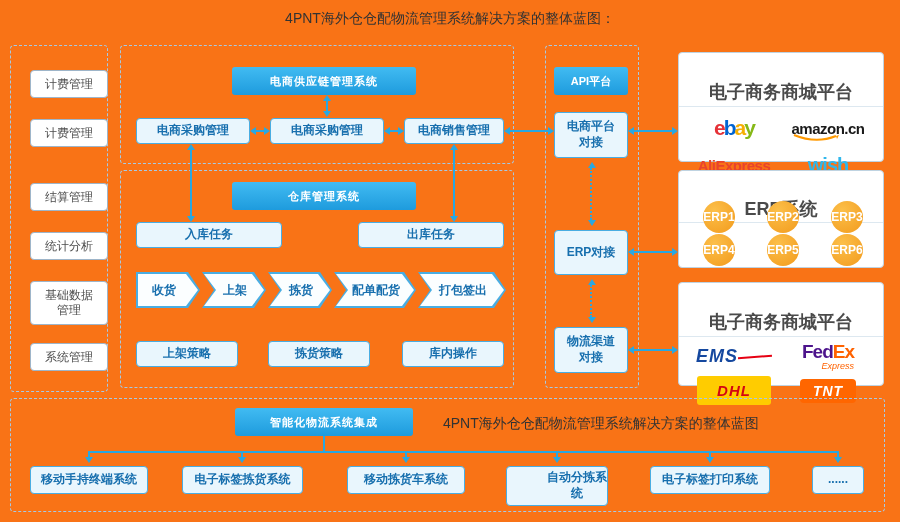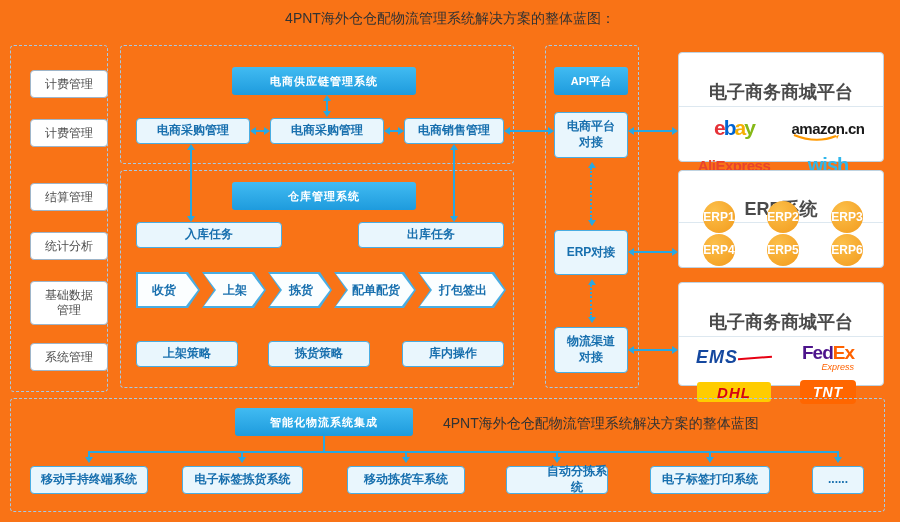--- a/index.html
+++ b/index.html
@@ -69,21 +69,21 @@
   .amazon svg{position:absolute;left:1px;bottom:-6px;}
   .alie{font-weight:bold;font-size:15px;color:#e8432e;letter-spacing:-0.5px;}
   .wish{font-weight:bold;font-size:20px;color:#2fb7ec;letter-spacing:-1px;}
   .ems{display:flex;align-items:center;}
   .ems .t{font-weight:bold;font-style:italic;font-size:18px;color:#15489f;letter-spacing:1px;}
   .ems .r{width:34px;height:2px;background:#e60012;transform:rotate(-4deg);margin-top:1px;}
   .fedex{display:flex;flex-direction:column;align-items:center;line-height:1;}
   .fedex .row{font-weight:bold;font-size:19px;letter-spacing:-1px;}
   .fedex .fed{color:#4d148c;text-align:center;} .fedex .ex{color:#ff6200;}
   .fedex .sub{font-size:9px;color:#ff6200;font-style:italic;align-self:flex-end;margin-top:1px;}
-  .dhl-box{width:74px;height:20px;background:#ffcc00;border-radius:3px;display:flex;align-items:center;
+  .dhl-box{width:74px;height:29px;background:#ffcc00;border-radius:3px;display:flex;align-items:center;
     justify-content:center;font-weight:900;font-style:italic;font-size:15px;color:#d40511;letter-spacing:1px;}
   .tnt-box{width:56px;height:24px;background:#ff6600;border-radius:4px;display:flex;align-items:center;
     justify-content:center;font-weight:900;font-style:italic;font-size:14px;color:#fff;letter-spacing:1px;}
   .erp-circle{width:32px;height:32px;border-radius:50%;color:#fff;font-size:12px;font-weight:bold;
     display:flex;align-items:center;justify-content:center;
     background:radial-gradient(circle at 35% 30%,#fcbf49,#f29b1d);}
   .caption{font-size:14px;color:#333;}
 </style>
 </head>
 <body>
@@ -209,17 +209,17 @@
   <div class="abs down-tri" style="left:85px;top:457px;"></div>
   <div class="abs down-tri" style="left:238px;top:457px;"></div>
   <div class="abs down-tri" style="left:402px;top:457px;"></div>
   <div class="abs down-tri" style="left:553px;top:457px;"></div>
   <div class="abs down-tri" style="left:706px;top:457px;"></div>
   <div class="abs down-tri" style="left:834px;top:457px;"></div>
 
   <div class="abs lite-box" style="left:30px;top:466px;width:118px;height:28px;">移动手持终端系统</div>
   <div class="abs lite-box" style="left:182px;top:466px;width:121px;height:28px;">电子标签拣货系统</div>
   <div class="abs lite-box" style="left:347px;top:466px;width:118px;height:28px;">移动拣货车系统</div>
-  <div class="abs lite-box" style="left:506px;top:466px;width:102px;height:28px;padding-left:40px;">自动分拣系统</div>
+  <div class="abs lite-box" style="left:506px;top:466px;width:102px;height:40px;padding-left:40px;">自动分拣系统</div>
   <div class="abs lite-box" style="left:650px;top:466px;width:120px;height:28px;">电子标签打印系统</div>
   <div class="abs lite-box" style="left:812px;top:466px;width:52px;height:28px;">......</div>
 
 </div>
 
 </body></html>

